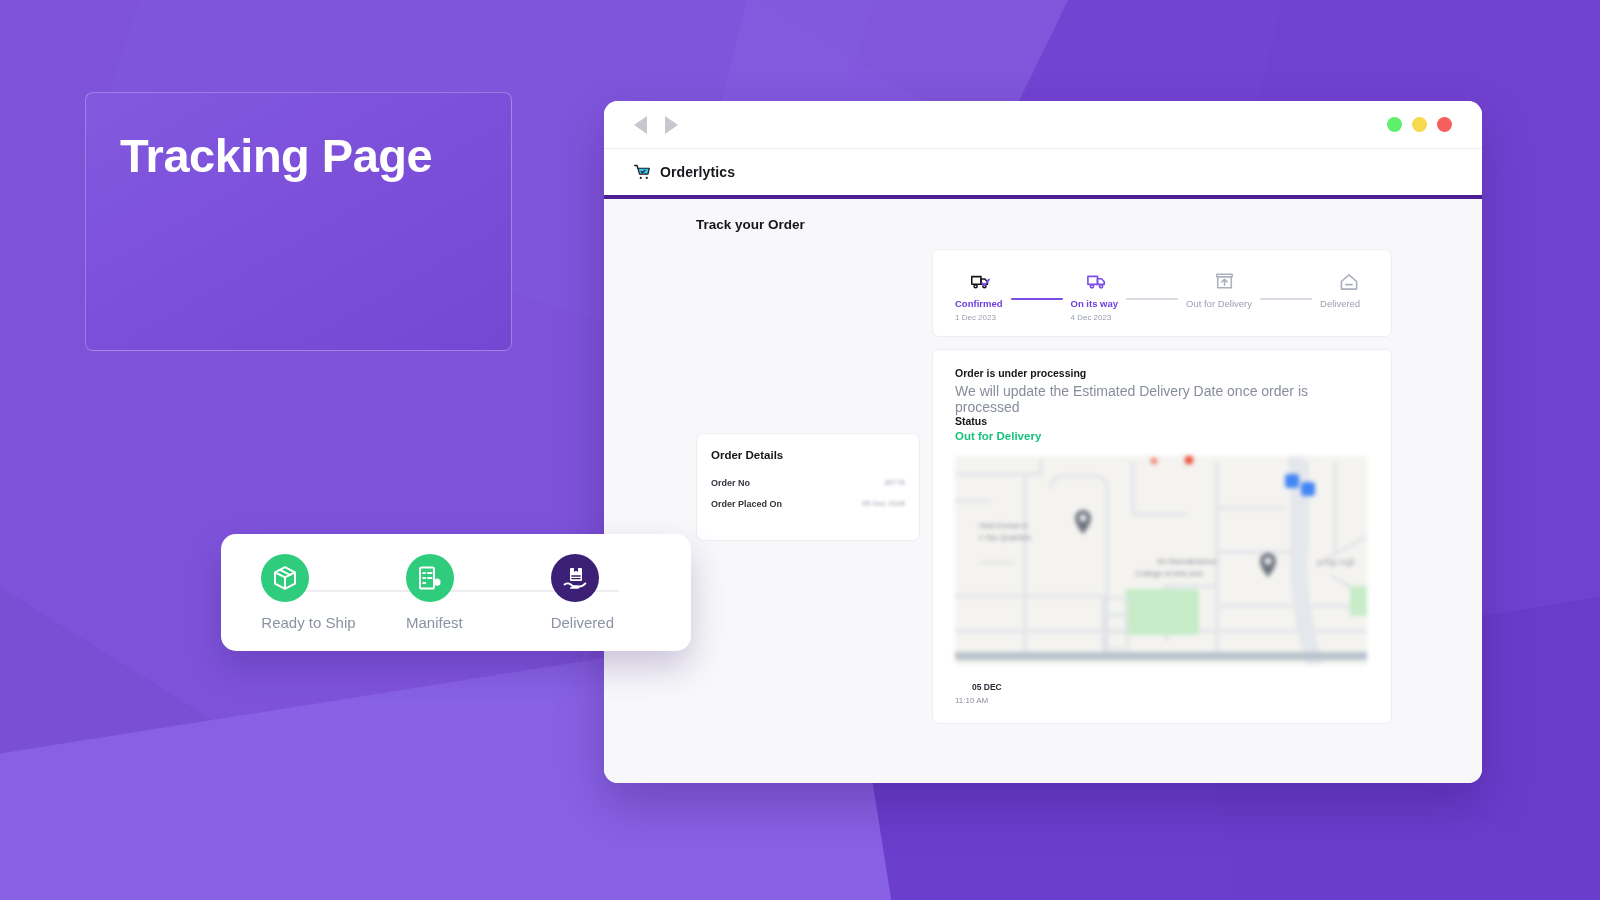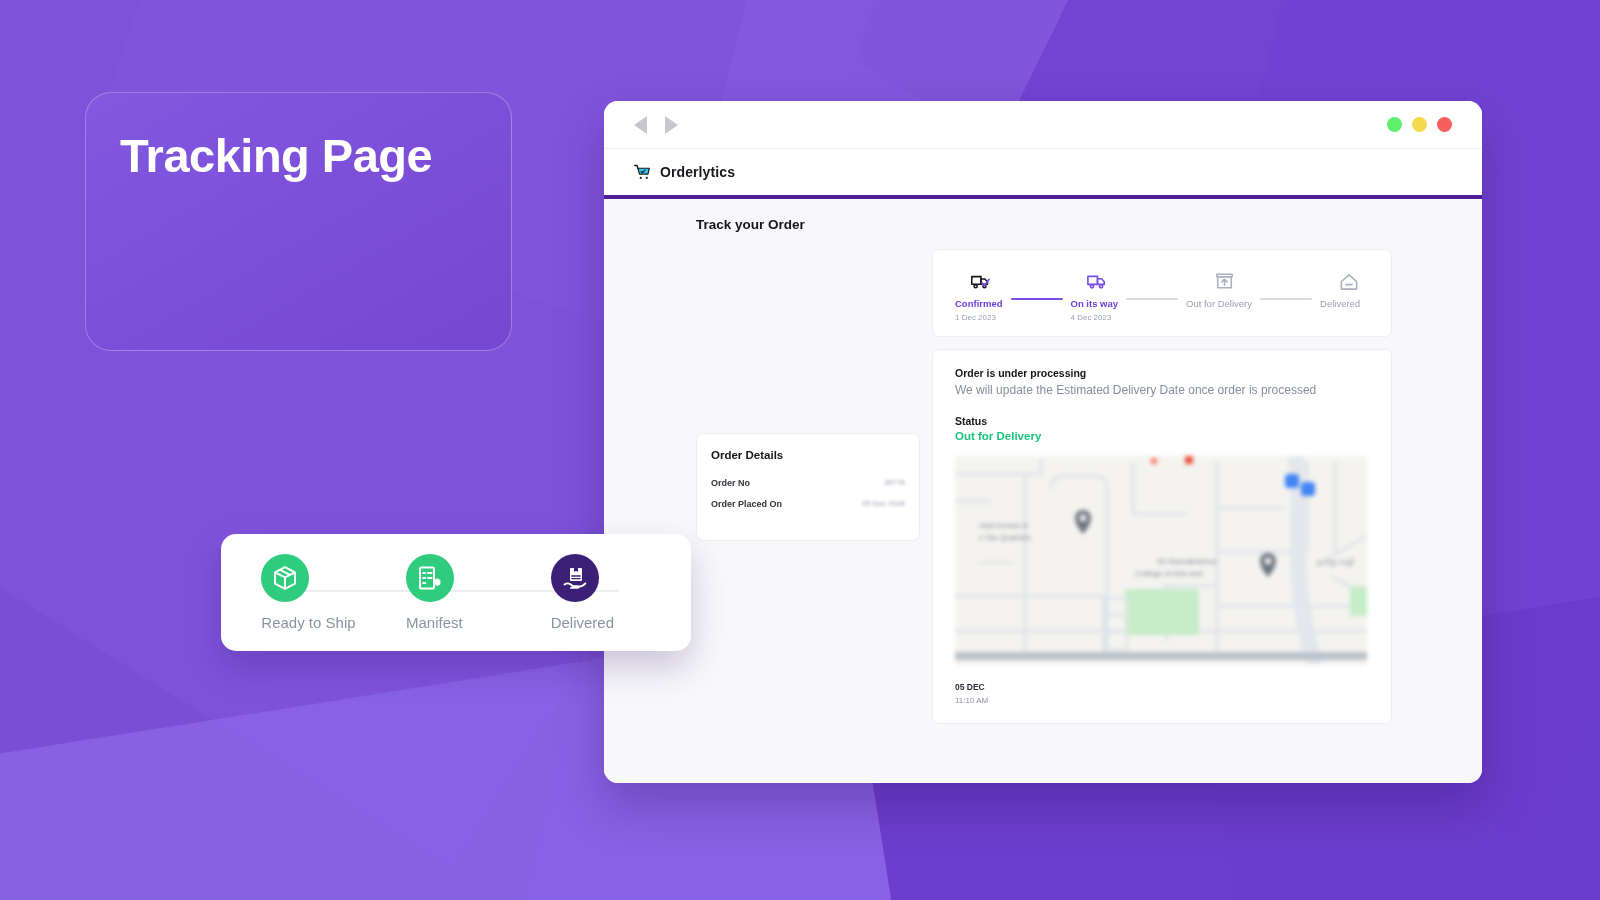--- a/index.html
+++ b/index.html
@@ -36,21 +36,21 @@
     background:#6a3ccb; transform:rotate(-9deg); opacity:.95;
   }
   .bg-f { 
     left:180px; top:-420px; width:700px; height:700px;
     background:#7f55d9; transform:rotate(18deg); opacity:.5;
   }
 
   
   #hero {
     position:absolute; left:85px; top:92px; width:427px; height:259px;
-    border-radius:26px;
+    border-radius:8px;
     background:linear-gradient(150deg,#8259df 0%, #7d50da 45%, #7547d2 100%);
     border:1px solid rgba(255,255,255,.28);
     padding:38px 34px 0 34px;
   }
   #hero h1 {
     color:#fff; font-size:47px; font-weight:700; letter-spacing:-.5px;
     line-height:1.05; margin-bottom:16px;
   }
   #hero p { color:#f3ecff; font-size:19px; line-height:1.45; font-weight:400; }
 
@@ -109,29 +109,29 @@
   .step.done .lab, .step.active .lab { color:#6d3ee0; }
   .step.todo .lab { color:#9aa0b0; font-weight:400; }
   .step .date { font-size:8px; color:#9aa0b0; margin-top:4px; }
   .conn { height:2px; width:52px; margin:0 8px; border-radius:2px; }
   .conn.on { background:#7a4de6; }
   .conn.off { background:#d8dbe4; }
 
   
   #status-card { width:460px; margin-top:12px; padding:17px 22px 18px 22px; }
   #status-card h4 { font-size:10.5px; font-weight:700; color:#15161a; margin-bottom:4px; }
-  .sub { font-size:12px; color:#878d9c; margin-bottom:18px; }
+  .sub { font-size:14px; color:#878d9c; }
   .statlab { font-size:10.5px; font-weight:700; color:#15161a; margin-bottom:3px; }
   .statval { font-size:11.5px; font-weight:700; color:#19c37d; margin-bottom:14px; }
 
   .map {
     width:412px; height:209px; border-radius:3px; overflow:hidden;
     background:#f3f2ef; position:relative; filter:blur(2.2px);
   }
-  .ts-day { font-size:8.5px; font-weight:700; color:#2c2f38; margin-top:17px; }
+  .ts-day { font-size:8.5px; font-weight:700; color:#2c2f38; margin-top:17px;margin-left:17px; }
   .ts-time { font-size:8px; color:#8b909e; margin-top:4px; }
 
   
   #stages {
     position:absolute; left:221px; top:534px; width:470px; height:117px;
     background:#fff; border-radius:15px;
     box-shadow:0 16px 34px rgba(45,14,100,.22);
     display:flex; align-items:center; justify-content:space-around;
     padding:0 18px;
   }

